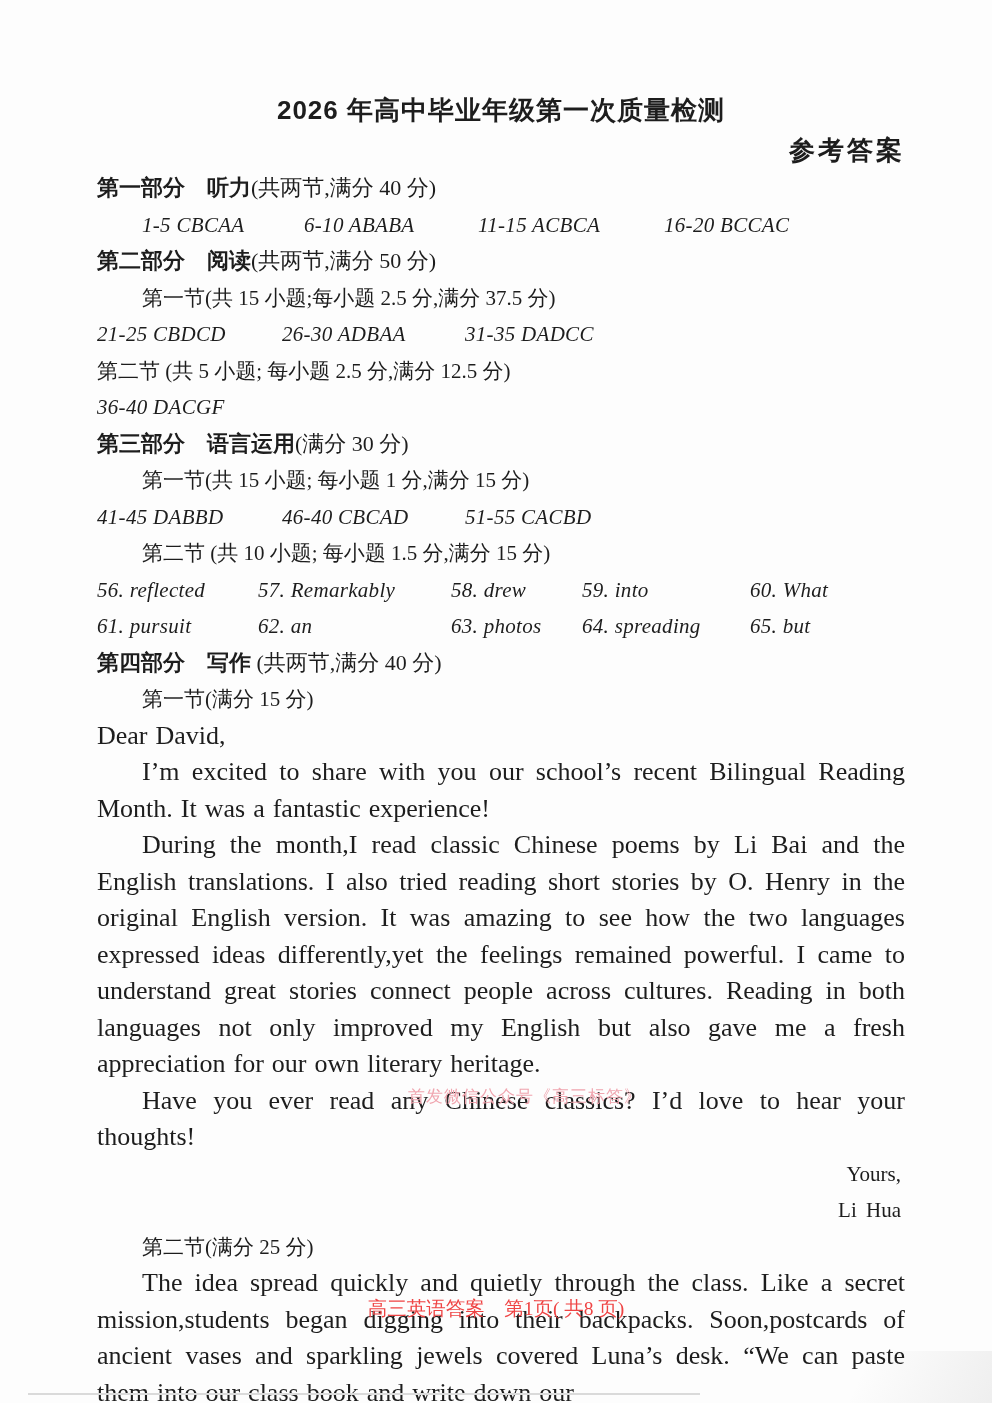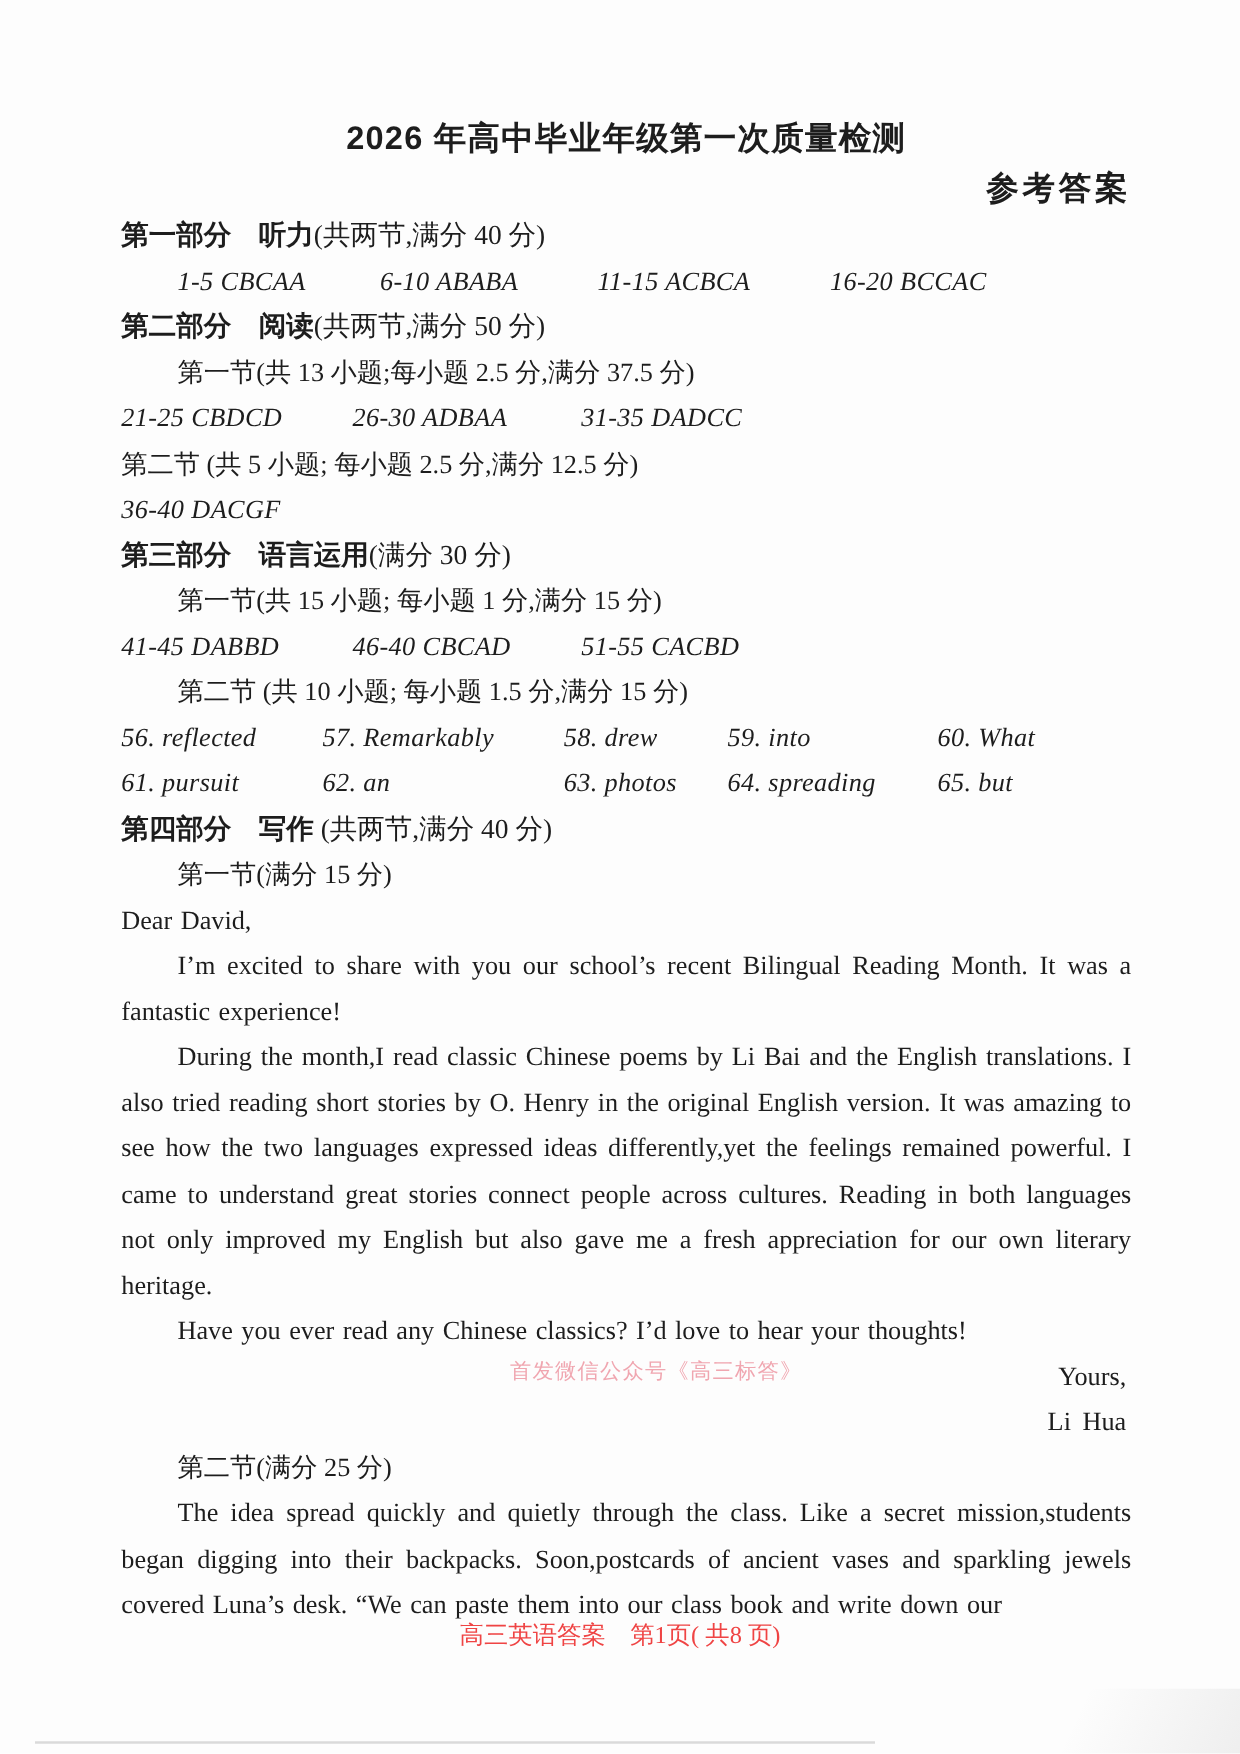--- a/index.html
+++ b/index.html
@@ -50,21 +50,21 @@
     font-style: italic;
   }
   .ans-row.indent { padding-left: 45px; }
   .ans4 .c0 { width: 162px; } .ans4 .c1 { width: 174px; } .ans4 .c2 { width: 186px; }
   .ans3 .c0 { width: 185px; } .ans3 .c1 { width: 183px; }
   .w56 .c0 { width: 161px; } .w56 .c1 { width: 193px; }
   .w56 .c2 { width: 131px; } .w56 .c3 { width: 168px; }
 
   p {
     margin: 0;
-    font-size: 21px;
+    font-size: 26px;
     line-height: 36.5px;
     text-align: justify;
     word-spacing: 1.5px;
   }
   p.ind { text-indent: 45px; }
 
   .sig {
     font-size: 21px;
     line-height: 36.5px;
     text-align: right;
@@ -120,21 +120,21 @@
 
     <div class="heading"><span class="h-bold">第一部分　听力</span><span class="h-note">(共两节,满分 40 分)</span></div>
     <div class="ans-row indent ans4">
       <span class="c0">1-5 CBCAA</span>
       <span class="c1">6-10 ABABA</span>
       <span class="c2">11-15 ACBCA</span>
       <span class="c3">16-20 BCCAC</span>
     </div>
 
     <div class="heading"><span class="h-bold">第二部分　阅读</span><span class="h-note">(共两节,满分 50 分)</span></div>
-    <div class="sub indent">第一节(共 13 小题;每小题 2.5 分,满分 37.5 分)</div>
+    <div class="sub indent">第一节(共 15 小题;每小题 2.5 分,满分 37.5 分)</div>
     <div class="ans-row ans3">
       <span class="c0">21-25 CBDCD</span>
       <span class="c1">26-30 ADBAA</span>
       <span class="c2">31-35 DADCC</span>
     </div>
     <div class="sub">第二节 (共 5 小题; 每小题 2.5 分,满分 12.5 分)</div>
     <div class="ans-row">
       <span>36-40 DACGF</span>
     </div>
 

